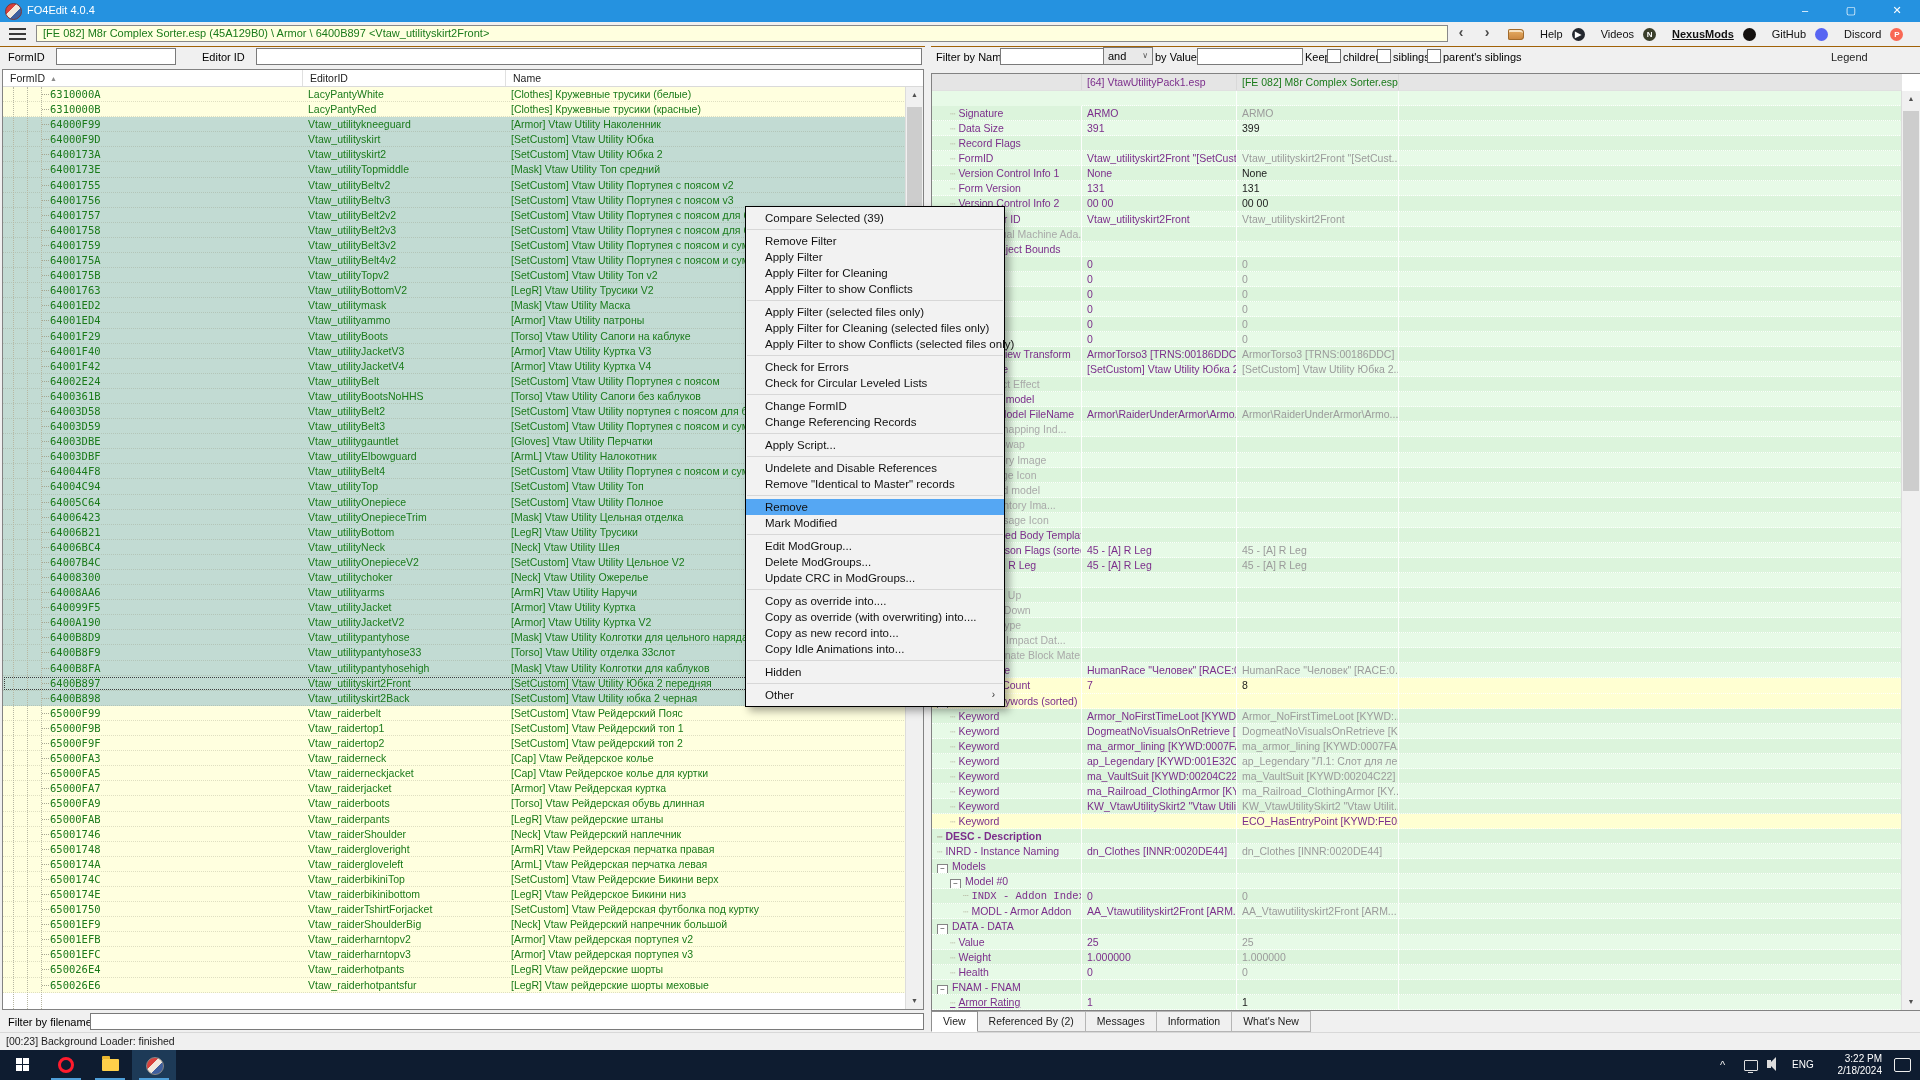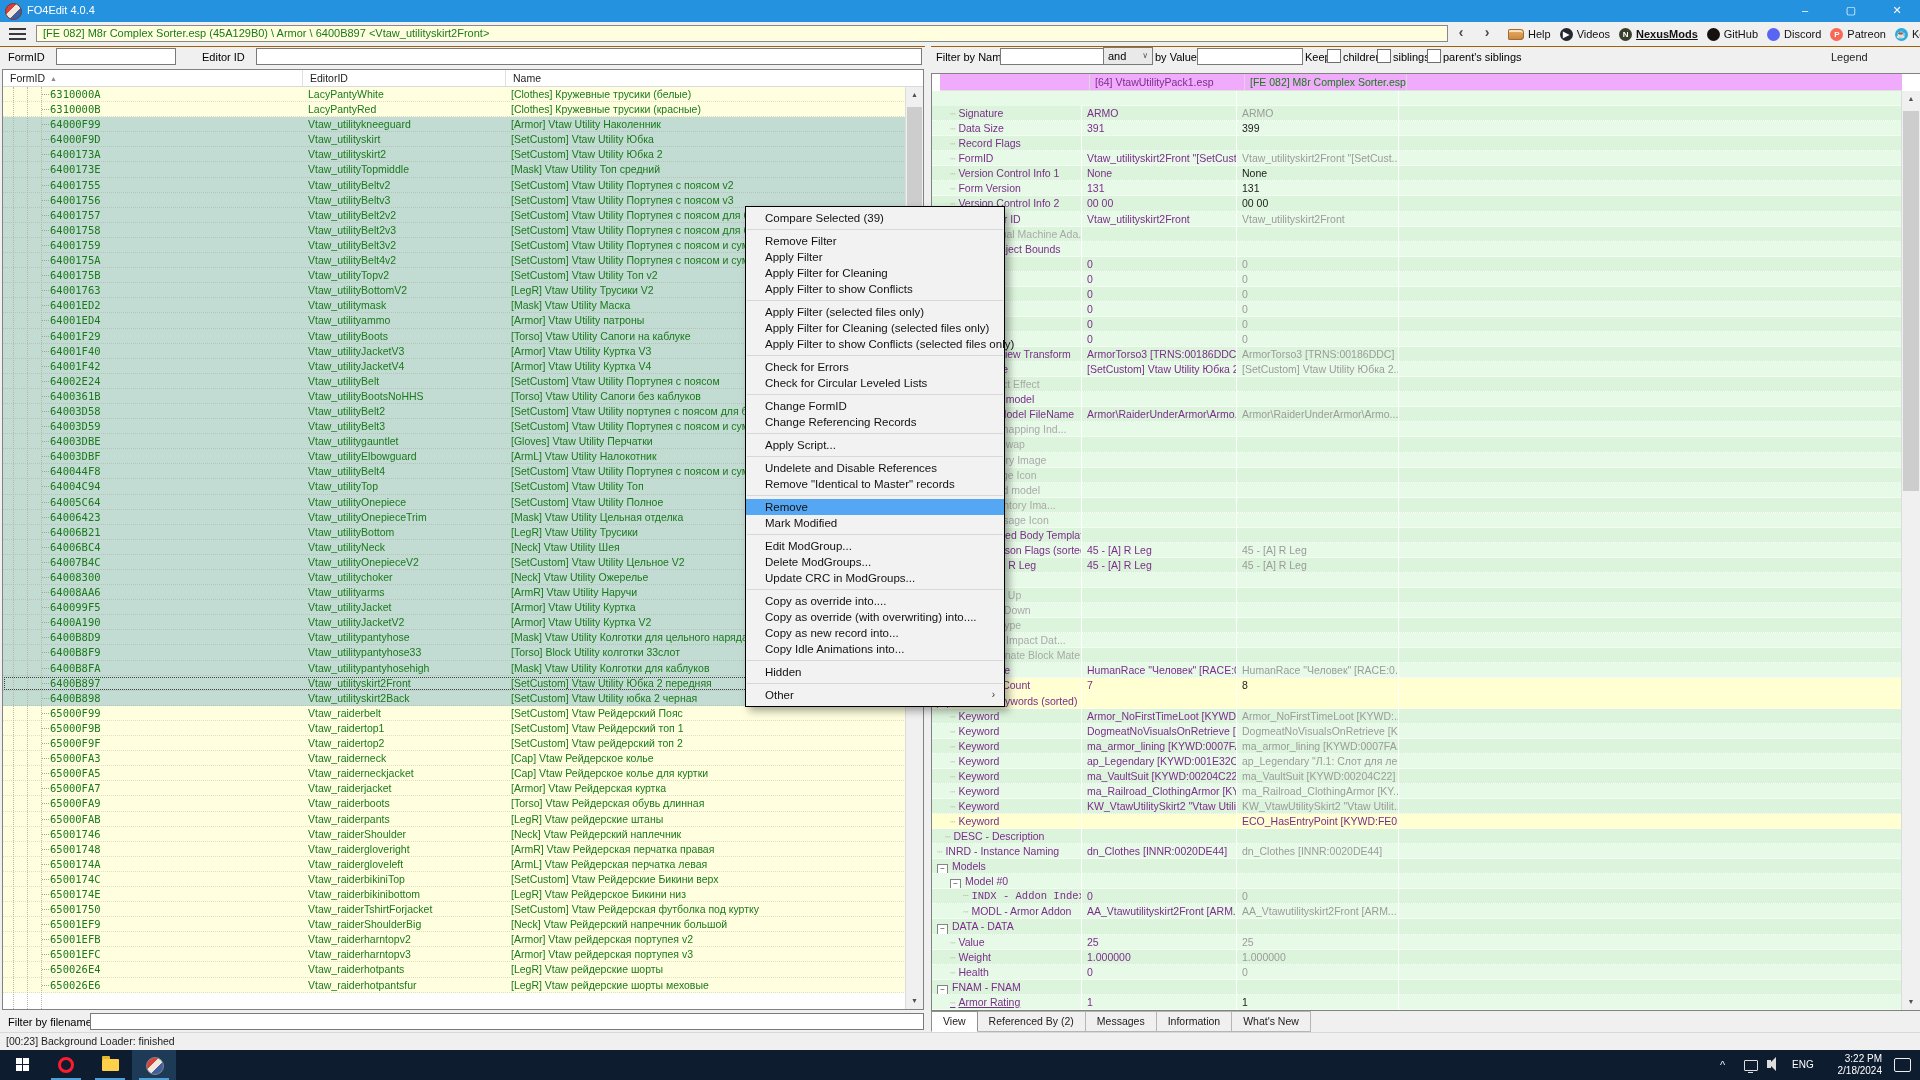--- a/index.html
+++ b/index.html
@@ -14,21 +14,21 @@
   .win-min{right:92px}.win-max{right:46px}.win-close{right:0}
   
   .menubar{position:absolute;left:0;top:22px;width:1920px;height:24px;background:#f0f0f0;border-bottom:1px solid #a16207;}
   .hamburger{position:absolute;left:9px;top:6px;width:17px;height:12px;}
   .hamburger i{display:block;height:2px;background:#3a3a3a;margin-bottom:3px;}
   .breadcrumb{position:absolute;left:36px;top:3px;width:1404px;height:15px;background:#ffffdf;border:1px solid #898989;
     color:#1a7a1a;font-size:11px;line-height:15px;padding-left:6px;white-space:nowrap;overflow:hidden;}
   .nav-arrow{position:absolute;top:2px;font-size:14px;color:#4a4a4a;width:22px;text-align:center;font-weight:bold;}
   .nav-back{left:1450px}.nav-forward{left:1476px}
   .toplinks{position:absolute;left:1508px;top:1px;height:22px;display:flex;align-items:center;gap:9px;font-size:11px;color:#111;}
-  .toplink{display:flex;align-items:center;gap:4px;white-space:nowrap;}
+  .toplink{display:flex;align-items:center;gap:16px;white-space:nowrap;}
   .lk-ic{width:13px;height:13px;border-radius:50%;display:inline-block;color:#fff;font-size:8px;line-height:13px;text-align:center;font-weight:bold;}
   .lk-book{width:16px;height:11px;border-radius:2px 4px 4px 2px;background:linear-gradient(#e9b269,#c9853e);box-shadow:inset 0 0 0 1px #a06a2c, inset 0 3px 0 #f7e3c3;}
   .lk-nexus{font-weight:bold;text-decoration:underline;}
   
   .lbl{position:absolute;font-size:11px;color:#000;white-space:nowrap;}
   .inp{position:absolute;background:#fff;border:1px solid #7a7a7a;height:15px;font-size:11px;padding:0 3px;}
   .combo{position:absolute;background:#e9e9e9;border:1px solid #7a7a7a;height:16px;font-size:11px;line-height:16px;padding:0 4px;color:#000;}
   .combo .ar{float:right;font-size:8px;color:#555;margin-left:8px;}
   .cb{position:absolute;width:12px;height:12px;background:#fff;border:1px solid #6e6e6e;}
   
@@ -48,21 +48,21 @@
   .lc-eid{position:absolute;left:300px;width:203px;padding-left:5px;color:#1a7a1a;box-sizing:border-box;white-space:nowrap;overflow:hidden;}
   .lc-name{position:absolute;left:503px;right:0;padding-left:5px;color:#1a7a1a;box-sizing:border-box;white-space:nowrap;overflow:hidden;}
   .scroll{position:absolute;top:17px;right:0;width:17px;bottom:0;background:#f0f0f0;border-left:1px solid #dcdcdc;}
   .sc-btn{position:absolute;left:0;right:0;height:16px;text-align:center;font-size:7px;color:#505050;line-height:16px;}
   .sc-up{top:0}.sc-dn{bottom:0}
   .sc-thumb{position:absolute;left:1px;right:1px;background:#cdcdcd;}
   
   .vsplit{position:absolute;left:925px;top:46px;width:6px;bottom:30px;background:#f0f0f0;}
   
   .right-panel{position:absolute;left:931px;top:73px;width:989px;height:938px;background:#fff;border:1px solid #828282;border-right:none;box-sizing:border-box;}
-  .rp-header{position:absolute;left:0;top:0;right:18px;height:16px;background:#f0abfc;border-bottom:1px solid #e0e0e0;font-size:10.5px;margin-left:8px;}
+  .rp-header{position:absolute;left:0;top:0;right:18px;height:16px;background:#e5e5e5;border-bottom:1px solid #e0e0e0;font-size:10.5px;}
   .rp-hcell{position:absolute;top:0;height:16px;line-height:16px;padding-left:5px;border-right:1px solid #d9d9d9;box-sizing:border-box;white-space:nowrap;overflow:hidden;}
   .rp-rows{position:absolute;left:0;top:17px;right:18px;bottom:0;overflow:hidden;}
   .rrow{position:relative;height:15.07px;font-size:10.5px;line-height:15px;}
   .rrow.even{background:#e7fae7;}
   .rrow.odd{background:#dcf4dc;}
   .rrow.conf{background:#ffffd2;}
   .rcell{position:absolute;top:0;bottom:0;padding-left:5px;box-sizing:border-box;white-space:nowrap;overflow:hidden;
     border-right:1px solid rgba(255,255,255,.95);border-bottom:1px dotted rgba(255,255,255,.9);}
   .rl{left:0;width:150px;color:#7b2d8b;}
   .rl.muted{color:#a9a9a9;}
@@ -377,21 +377,21 @@
           <div class="lc-name">[Armor] Vtaw Utility Куртка V2</div>
         </div>
         <div class="lrow t">
           <div class="lc-fid">6400B8D9</div>
           <div class="lc-eid">Vtaw_utilitypantyhose</div>
           <div class="lc-name">[Mask] Vtaw Utility Колготки для цельного наряда</div>
         </div>
         <div class="lrow t">
           <div class="lc-fid">6400B8F9</div>
           <div class="lc-eid">Vtaw_utilitypantyhose33</div>
-          <div class="lc-name">[Torso] Block Utility колготки 33слот</div>
+          <div class="lc-name">[Torso] Vtaw Utility отделка 33слот</div>
         </div>
         <div class="lrow t">
           <div class="lc-fid">6400B8FA</div>
           <div class="lc-eid">Vtaw_utilitypantyhosehigh</div>
           <div class="lc-name">[Mask] Vtaw Utility Колготки для каблуков</div>
         </div>
         <div class="lrow f">
           <div class="lc-fid">6400B897</div>
           <div class="lc-eid">Vtaw_utilityskirt2Front</div>
           <div class="lc-name">[SetCustom] Vtaw Utility Юбка 2 передняя</div>
@@ -803,21 +803,21 @@
           <div class="rcell rc2">KW_VtawUtilitySkirt2 "Vtaw Utilit...</div>
           <div class="rcell rc3"></div>
         </div>
         <div class="rrow conf">
           <div class="rcell rl" style="padding-left: 18px;"><span class="lfc">┄</span>Keyword</div>
           <div class="rcell rc1"></div>
           <div class="rcell rc2 p">ECO_HasEntryPoint [KYWD:FE05...</div>
           <div class="rcell rc3"></div>
         </div>
         <div class="rrow odd">
-          <div class="rcell rl" style="padding-left: 13px;"><span class="lfc">┄</span>DESC - Description</div>
+          <div class="rcell rl" style="padding-left: 5px; font-weight: bold;"><span class="lfc">┄</span>DESC - Description</div>
           <div class="rcell rc1"></div>
           <div class="rcell rc2"></div>
           <div class="rcell rc3"></div>
         </div>
         <div class="rrow even">
           <div class="rcell rl" style="padding-left: 5px;"><span class="lfc">┄</span>INRD - Instance Naming</div>
           <div class="rcell rc1">dn_Clothes [INNR:0020DE44]</div>
           <div class="rcell rc2">dn_Clothes [INNR:0020DE44]</div>
           <div class="rcell rc3"></div>
         </div>

